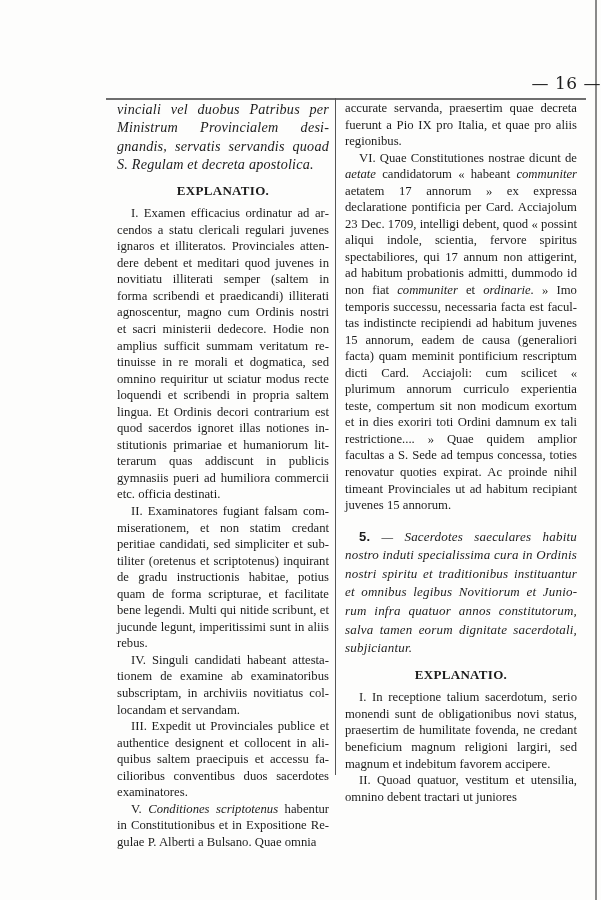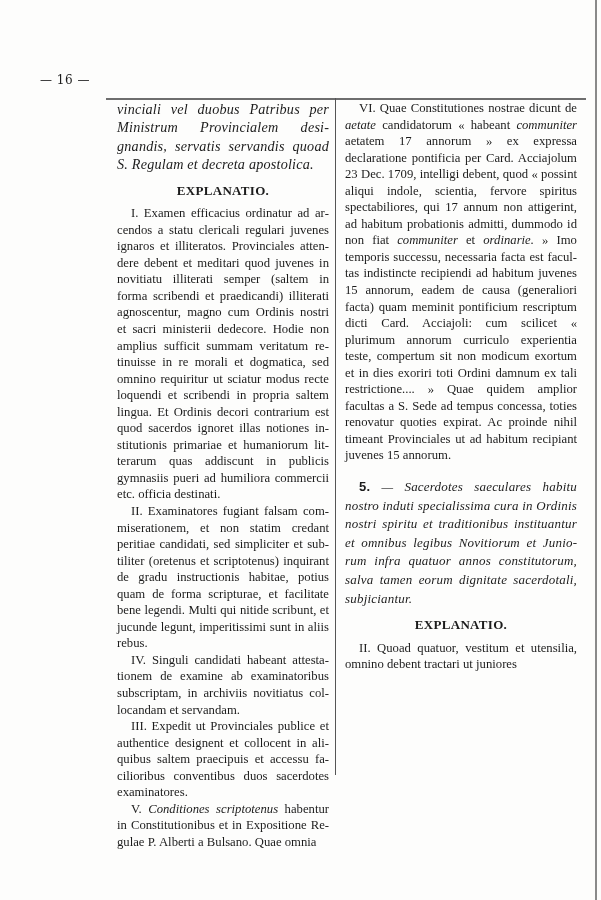--- a/index.html
+++ b/index.html
@@ -8,21 +8,21 @@
       background: #fdfdfc;
       font-family: "DejaVu Serif", "Liberation Serif", serif;
       color: #1c1c1c;
     }
     .edge-line {
       position: absolute; left: 595px; top: 0; width: 2px; height: 900px;
       background: #8a8a8a;
     }
     .page-number {
       position: absolute; top: 73px; left: 0; width: 601px;
-      text-align: left; font-size: 12px; letter-spacing: 0.5px;
+      text-align: right; font-size: 17px; letter-spacing: 0.5px;
       padding-left: 40px; box-sizing: border-box;
     }
     .top-rule {
       position: absolute; left: 106px; top: 98px; width: 480px; height: 2px;
       background: #6e6e6e;
     }
     .col-divider {
       position: absolute; left: 335px; top: 98px; width: 1px; height: 677px;
       background: #555;
     }
@@ -61,17 +61,19 @@
   <p class="lead-italic">vinciali vel duobus Patribus per Ministrum Provincialem desi­gnandis, servatis servandis quoad S. Regulam et decreta aposto­lica.</p>
   <p class="heading">EXPLANATIO.</p>
   <p>I. Examen efficacius ordinatur ad ar­cendos a statu clericali regulari juvenes ignaros et illiteratos. Provinciales atten­dere debent et meditari quod juvenes in novitiatu illiterati semper (saltem in forma scribendi et praedicandi) illiterati agnoscentur, magno cum Ordinis nostri et sacri ministerii dedecore. Hodie non amplius sufficit summam veritatum re­tinuisse in re morali et dogmatica, sed omnino requiritur ut sciatur modus recte loquendi et scribendi in propria saltem lingua. Et Ordinis decori contrarium est quod sacerdos ignoret illas notiones in­stitutionis primariae et humaniorum lit­terarum quas addiscunt in publicis gymnasiis pueri ad humiliora commercii etc. officia destinati.</p>
   <p>II. Examinatores fugiant falsam com­miserationem, et non statim credant peritiae candidati, sed simpliciter et sub­tiliter (oretenus et scriptotenus) inqui­rant de gradu instructionis habitae, po­tius quam de forma scripturae, et faci­litate bene legendi. Multi qui nitide scri­bunt, et jucunde legunt, imperitissimi sunt in aliis rebus.</p>
   <p>IV. Singuli candidati habeant attesta­tionem de examine ab examinatoribus subscriptam, in archiviis novitiatus col­locandam et servandam.</p>
   <p>III. Expedit ut Provinciales publice et authentice designent et collocent in ali­quibus saltem praecipuis et accessu fa­cilioribus conventibus duos sacerdotes examinatores.</p>
   <p><span>V. </span><em>Conditiones scriptotenus</em><span> habentur in Constitutionibus et in Expositione Re­gulae P. Alberti a Bulsano. Quae omnia</span></p>
 </div>
 
 <div class="col right">
+  <p class="noindent">accurate servanda, praesertim quae de­creta fuerunt a Pio IX pro Italia, et quae pro aliis regionibus.</p>
   <p><span>VI. Quae Constitutiones nostrae di­cunt de </span><em>aetate</em><span> candidatorum « habeant </span><em>communiter</em><span> aetatem 17 annorum » ex expressa declaratione pontificia per Card. Acciajolum 23 Dec. 1709, intelligi de­bent, quod « possint aliqui indole, scien­tia, fervore spiritus spectabiliores, qui 17 annum non attigerint, ad habitum pro­bationis admitti, dummodo id non fiat </span><em>communiter</em><span> et </span><em>ordinarie.</em><span> » Imo tempo­ris successu, necessaria facta est facul­tas indistincte recipiendi ad habitum ju­venes 15 annorum, eadem de causa (generaliori facta) quam meminit ponti­ficium rescriptum dicti Card. Acciajoli: cum scilicet « plurimum annorum cur­riculo experientia teste, compertum sit non modicum exortum et in dies exo­riri toti Ordini damnum ex tali restric­tione.... » Quae quidem amplior facultas a S. Sede ad tempus concessa, toties renovatur quoties expirat. Ac proinde nihil timeant Provinciales ut ad habitum recipiant juvenes 15 annorum.</span></p>
   <p class="section5"><span class="num">5.</span><span> — Sacerdotes saeculares ha­bitu nostro induti specialissima cura in Ordinis nostri spiritu et traditionibus instituantur et omni­bus legibus Novitiorum et Junio­rum infra quatuor annos consti­tutorum, salva tamen eorum di­gnitate sacerdotali, subjiciantur.</span></p>
   <p class="heading">EXPLANATIO.</p>
+  <p>I. In receptione talium sacerdotum, serio monendi sunt de obligationibus novi status, praesertim de humilitate fo­venda, ne credant beneficium magnum religioni largiri, sed magnum et indebi­tum favorem accipere.</p>
   <p>II. Quoad quatuor, vestitum et utensi­lia, omnino debent tractari ut juniores</p>
 </div>
 
 </body></html>

